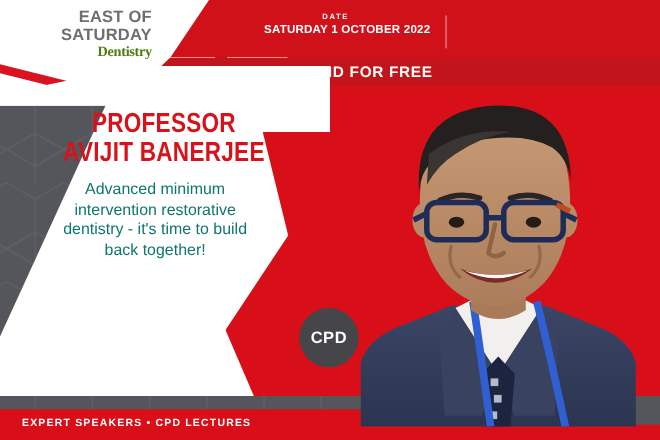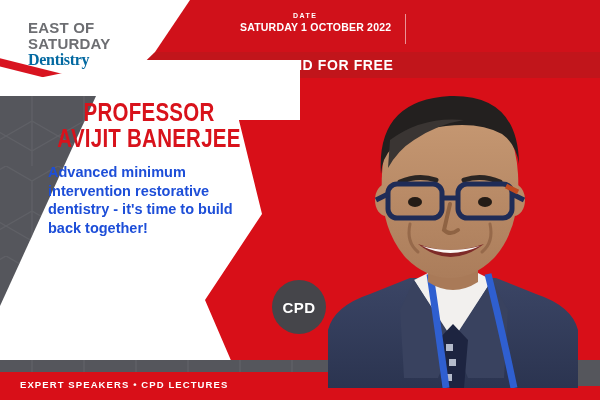--- a/index.html
+++ b/index.html
@@ -104,40 +104,40 @@
     color:#ffffff;
     font-size:9.5px;
     font-weight:bold;
     letter-spacing:1.1px;
     white-space:nowrap;
   }
 
   
   .logo {
     position:absolute;
-    left:28px; top:20px;
+    left:28px; top:8px;
     width:110px;
-    text-align:left;
+    text-align:right;
     line-height:1;
     z-index:6;
   }
   .logo-l1, .logo-l2 {
     color:#6d6e72;
     font-size:15px;
     font-weight:bold;
     letter-spacing:0.2px;
     display:block;
   }
   .logo-l2 { margin-top:1px; }
   .logo-dentistry {
     display:block;
-    color:#0369a1;
+    color:#4d7c0f;
     font-family:"Liberation Serif", serif;
     font-weight:bold;
-    font-size:16px;
+    font-size:13px;
     font-style:normal;
     margin-top:1px;
     letter-spacing:-0.3px;
   }
   .logo-show {
     display:block;
     color:#6d6e72;
     font-size:15px;
     font-weight:bold;
     letter-spacing:1px;
@@ -220,25 +220,25 @@
     letter-spacing:0.3px;
     transform: scaleX(0.82);
     transform-origin: center;
   }
 
   
   .description {
     position:absolute;
     left:48px; top:163px;
     width:186px;
-    text-align:left;
+    text-align:center;
     z-index:8;
-    color:#1d4ed8;
+    color:#0f766e;
     font-size:14.5px;
-    font-weight:bold;
+    font-weight:normal;
     line-height:1.28;
   }
 
   
   .cpd-badge {
     position:absolute;
     left:272px; top:280px;
     width:54px; height:54px;
     border-radius:50%;
     background:#45454a;

